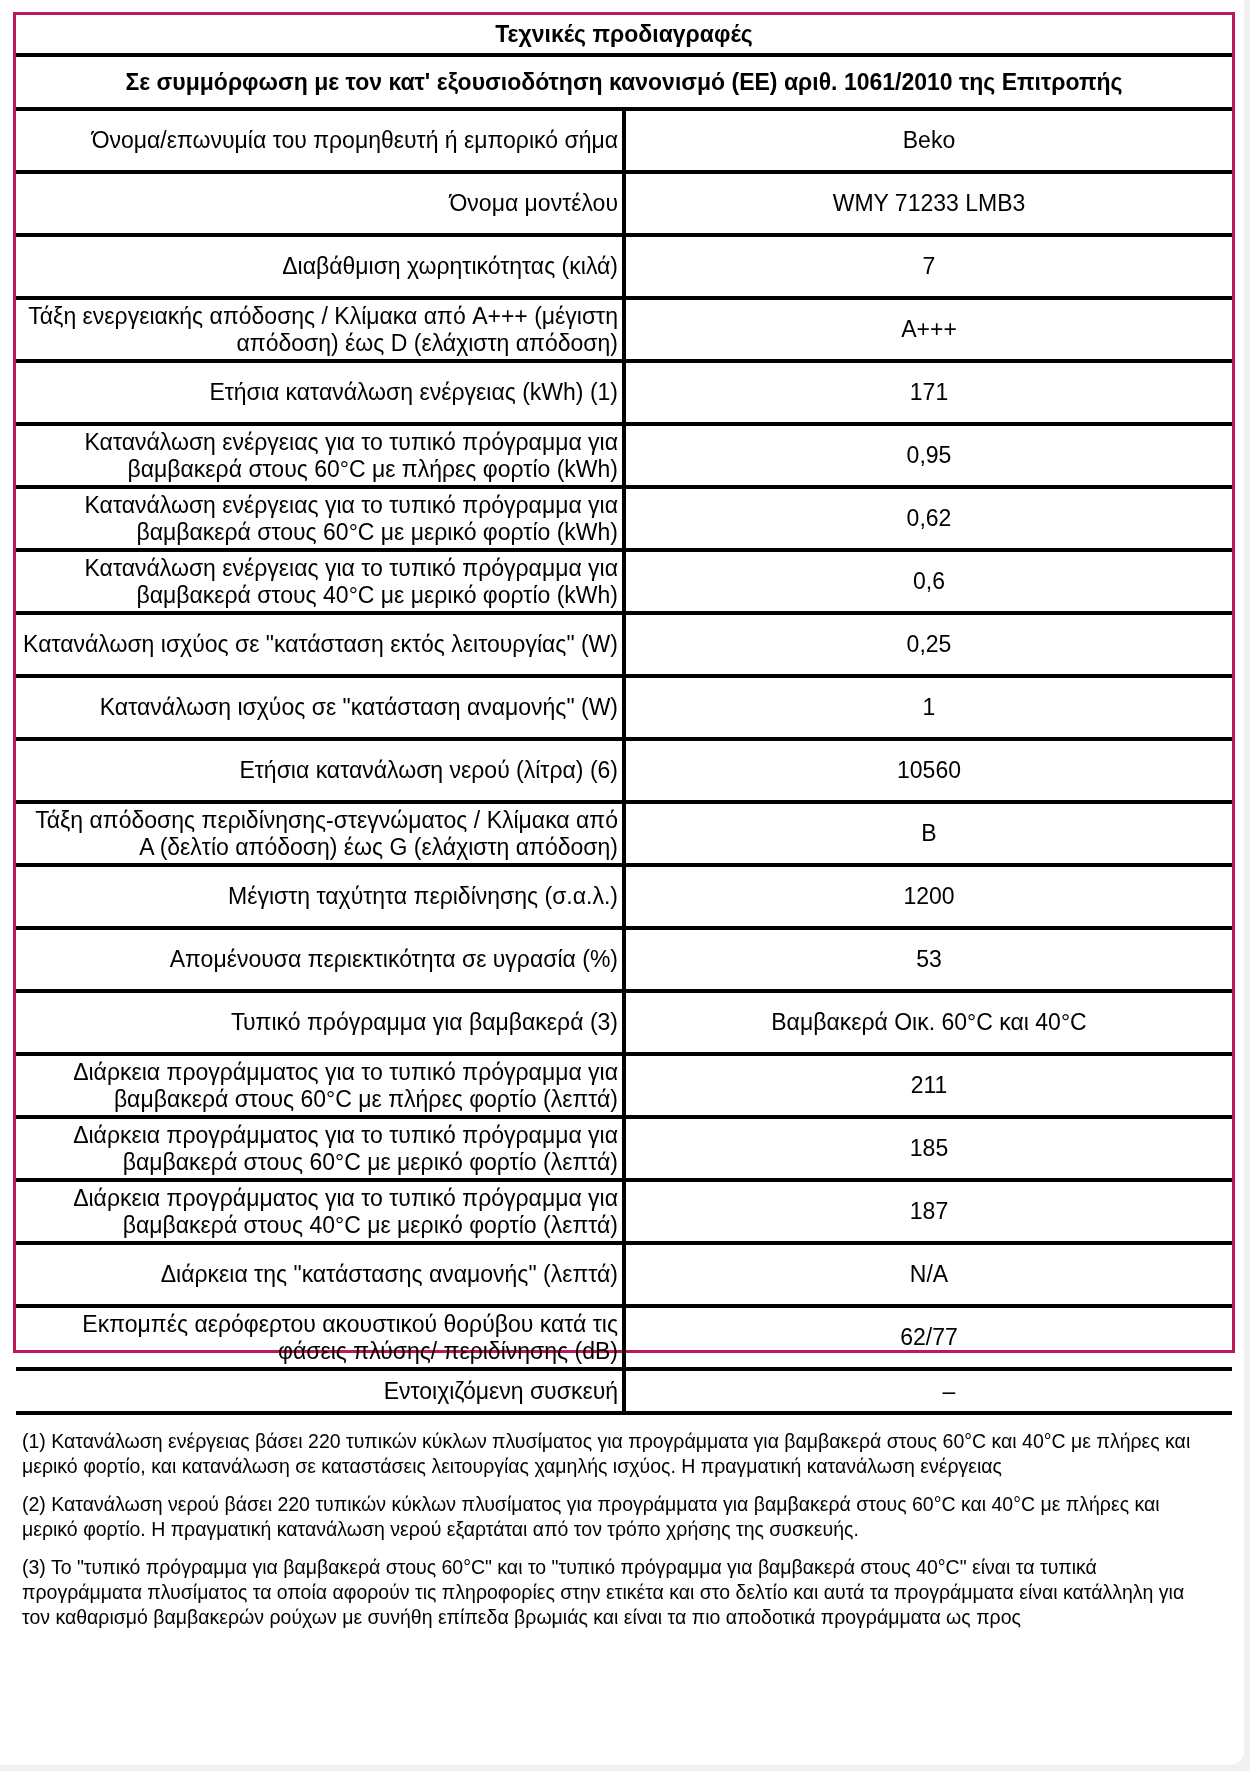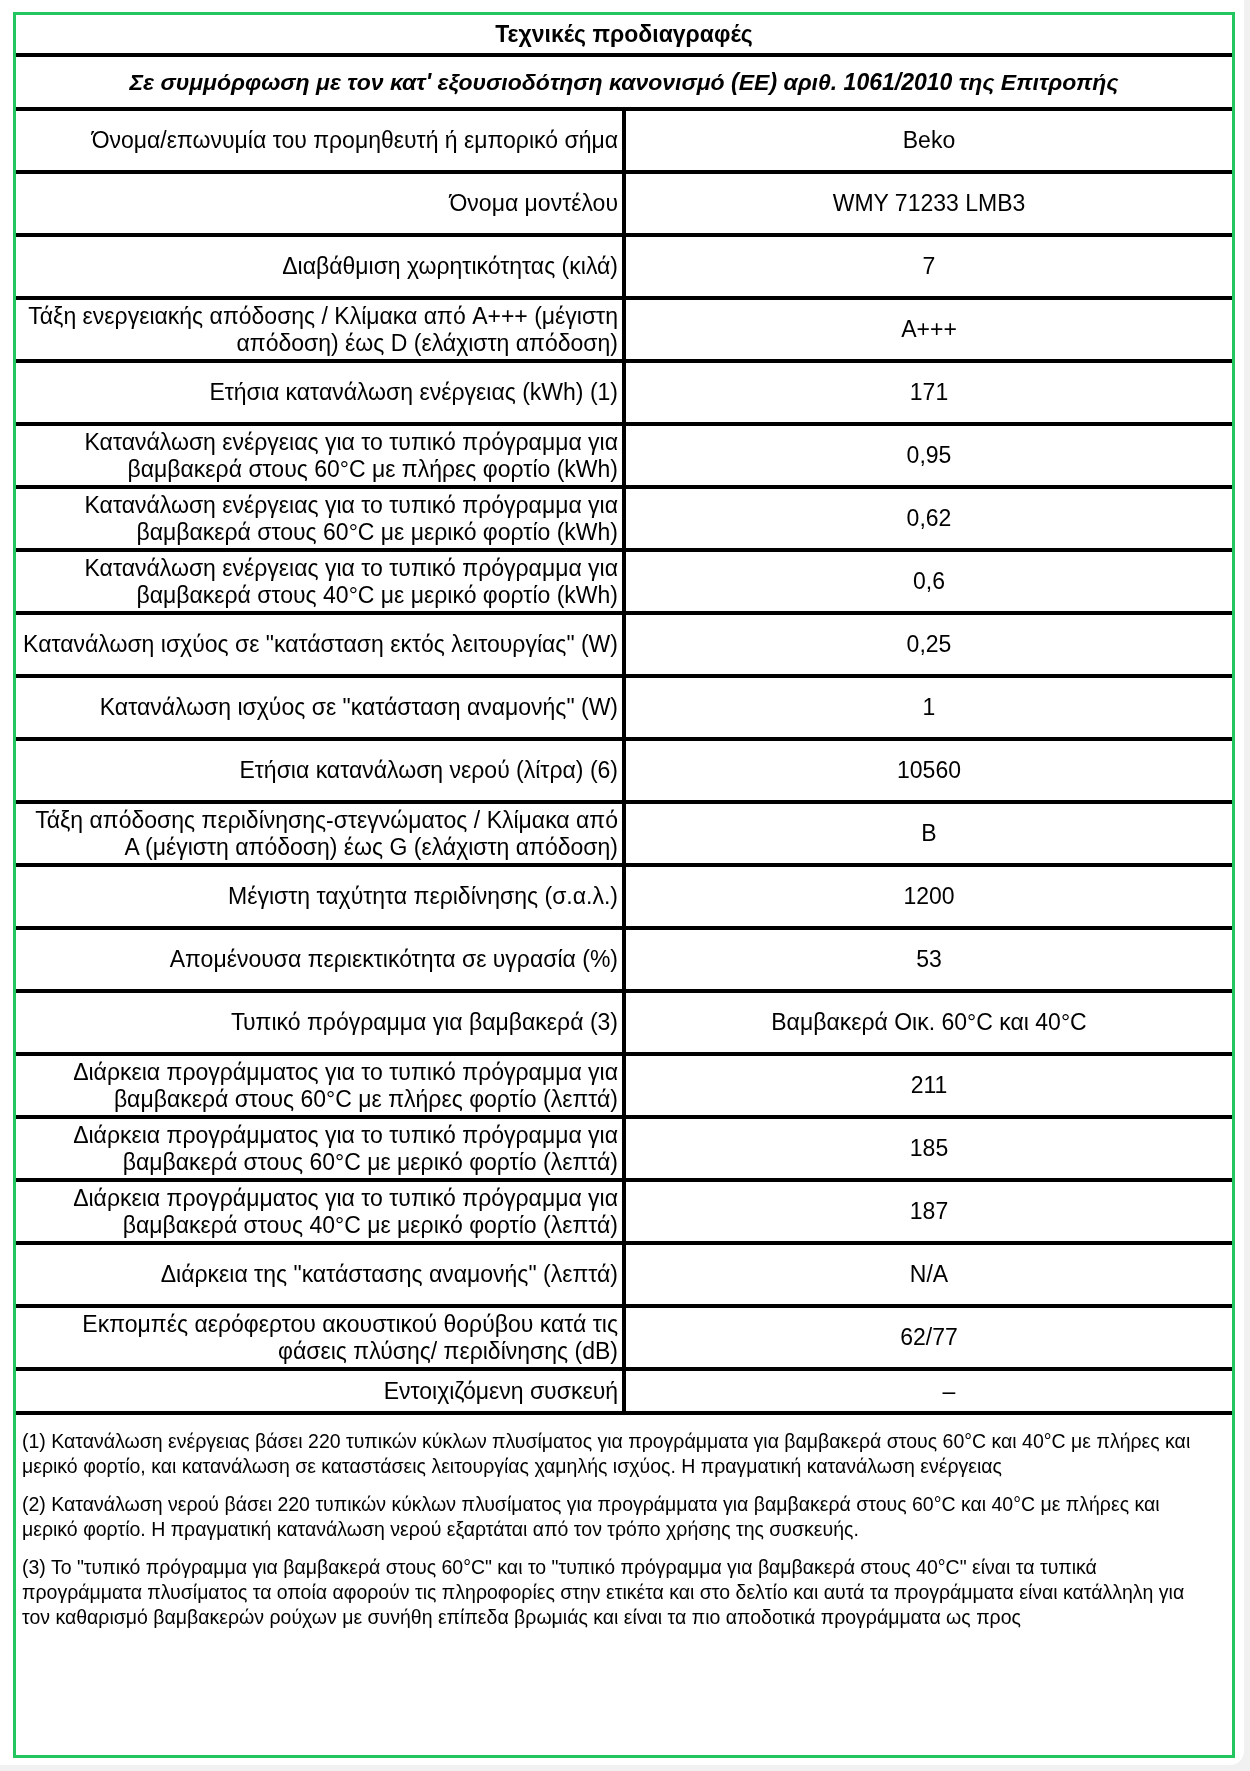--- a/index.html
+++ b/index.html
@@ -10,39 +10,39 @@
     color: #000;
     position: relative;
     overflow: hidden;
   }
   .card {
     position: absolute; left: 0; top: 0; width: 1244px; height: 1765px;
     background: #ffffff; border-radius: 0 0 14px 0;
   }
   .sheet {
     position: absolute; left: 13px; top: 12px;
-    width: 1222px; height: 1746px;
-    border: 3px solid #22c55e; box-sizing: border-box;
+    width: 1222px; height: 1341px;
+    border: 3px solid #be185d; box-sizing: border-box;
   }
   table.spec {
     border-collapse: collapse; width: 100%;
     table-layout: fixed;
   }
   table.spec td {
     border: 4px solid #000;
     padding: 0 4px;
     font-size: 23px;
     line-height: 27px;
     vertical-align: middle;
   }
   table.spec tr:first-child td { border-top: 0; }
   table.spec td:first-child { border-left: 0; }
   table.spec td:last-child { border-right: 0; }
   td.title { text-align: center; font-weight: bold; height: 38px; font-size: 22px; }
-  td.subtitle { text-align: center; font-weight: bold; font-style: italic; height: 50px; font-size: 23px; }
+  td.subtitle { text-align: center; font-weight: bold; height: 50px; font-size: 23px; }
   td.label { width: 866px; text-align: right; }
   td.value { text-align: center; }
   tr.r td { height: 59px; }
   tr.r-short td { height: 40px; padding-left: 44px; }
   td.notes {
     border-bottom: 0 !important;
     vertical-align: top !important;
     padding: 14px 6px 0 6px !important;
     height: 262px;
     font-size: 19.5px !important;
@@ -101,21 +101,21 @@
         </tr>
         <tr class="r">
           <td class="label">Κατανάλωση ισχύος σε "κατάσταση αναμονής" (W)</td>
           <td class="value">1</td>
         </tr>
         <tr class="r">
           <td class="label">Ετήσια κατανάλωση νερού (λίτρα) (6)</td>
           <td class="value">10560</td>
         </tr>
         <tr class="r">
-          <td class="label">Τάξη απόδοσης περιδίνησης-στεγνώματος / Κλίμακα από A (μέγιστη απόδοση) έως G (ελάχιστη απόδοση)</td>
+          <td class="label">Τάξη απόδοσης περιδίνησης-στεγνώματος / Κλίμακα από A (δελτίο απόδοση) έως G (ελάχιστη απόδοση)</td>
           <td class="value">B</td>
         </tr>
         <tr class="r">
           <td class="label">Μέγιστη ταχύτητα περιδίνησης (σ.α.λ.)</td>
           <td class="value">1200</td>
         </tr>
         <tr class="r">
           <td class="label">Απομένουσα περιεκτικότητα σε υγρασία (%)</td>
           <td class="value">53</td>
         </tr>

